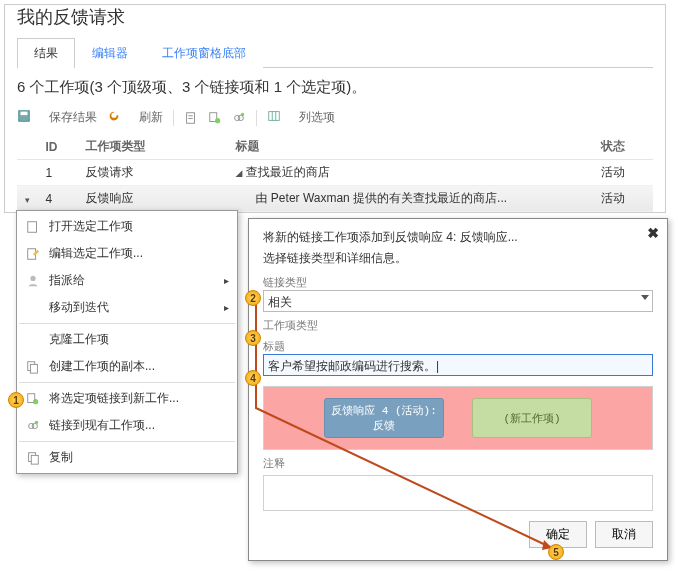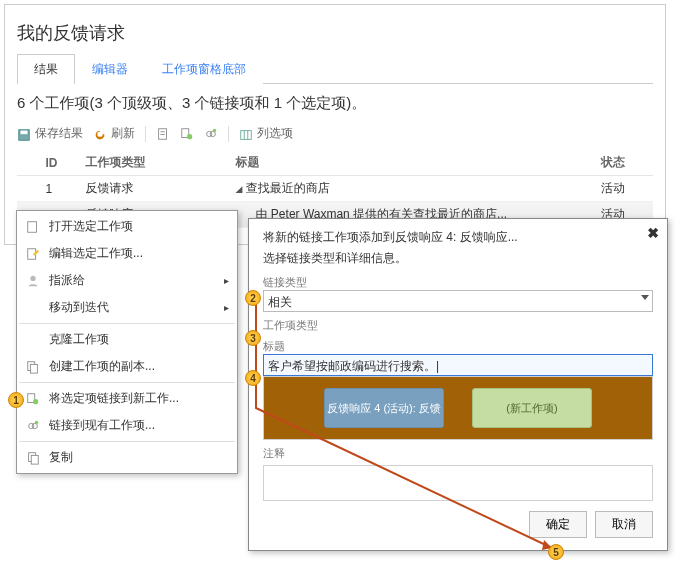--- a/index.html
+++ b/index.html
@@ -1,44 +1,44 @@
 <!DOCTYPE html>
 <html><head>
 <meta charset="utf-8">
 <style>
 * { box-sizing: border-box; margin: 0; padding: 0; }
 body { font-family: "Segoe UI", Tahoma, sans-serif; font-size: 12px; color: #333; background: #fff; width: 682px; height: 583px; position: relative; overflow: hidden; }
-.main-panel { border: 1px solid #ccc; margin: 4px; padding: 16px 12px; width: 662px; position: relative; }
+.main-panel { border: 1px solid #ccc; margin: 4px; padding: 0 12px; width: 662px; position: relative; }
 .panel-title { font-size: 18px; font-weight: normal; color: #333; margin-bottom: 8px; }
 .tabs { border-bottom: 1px solid #ccc; display: flex; }
 .tab { padding: 6px 16px; cursor: pointer; border: 1px solid transparent; border-bottom: none; position: relative; top: 1px; background: #fff; }
 .tab.active { border-color: #ccc; background: #fff; }
 .tab.link { color: #3b82f6; }
 .summary { font-size: 15px; margin: 10px 0 8px; }
 .toolbar { display: flex; align-items: center; gap: 10px; padding: 4px 0 8px; color: #666; font-size: 12px; }
-.toolbar .btn { display: inline-flex; align-items: flex-end; gap: 4px; cursor: pointer; }
+.toolbar .btn { display: inline-flex; align-items: flex-start; gap: 18px; cursor: pointer; }
 .icon { width: 14px; height: 14px; display: inline-block; }
 .sep { width: 1px; height: 16px; background: #ddd; }
 .grid { width: 100%; border-collapse: collapse; font-size: 12px; }
 .grid th { text-align: left; padding: 4px 8px; color: #666; font-weight: bold; border-bottom: 1px solid #e5e5e5; }
 .grid td { padding: 4px 8px; border-bottom: 1px solid #f0f0f0; }
 .grid tr.selected { background: linear-gradient(#f5f5f5,#e9e9e9); }
 .context-menu { position: absolute; left: 16px; top: 210px; width: 222px; background: #fff; border: 1px solid #999; box-shadow: 2px 2px 6px rgba(0,0,0,.25); z-index: 20; padding: 2px; }
 .context-menu .mi { display: flex; align-items: center; padding: 5px 6px; cursor: pointer; gap: 8px; }
 .context-menu .divider { height: 1px; background: #ddd; margin: 2px 0; }
 .context-menu .mi .arrow { margin-left: auto; font-size: 10px; color: #444; }
 .context-menu .mi .mi-icon { width:16px; height:16px; display:flex; align-items:center; justify-content:center; }
 .dialog { position: absolute; left: 248px; top: 218px; width: 420px; background: #fff; border: 1px solid #888; box-shadow: 2px 2px 6px rgba(0,0,0,.25); padding: 10px 14px 12px; z-index: 10; }
 .dialog .close { position: absolute; right: 8px; top: 6px; font-weight: bold; font-size: 14px; cursor: pointer; }
 .dialog .dlg-title { font-size: 12px; margin-bottom: 4px; }
 .dialog .dlg-sub { font-size: 12px; margin-bottom: 8px; }
 .dialog .field-label { font-size: 11px; color: #777; margin-top: 6px; }
 .dialog .field-input { width: 100%; border: 1px solid #bbb; padding: 3px 4px; font-size: 12px; height: 22px; background: #fff; }
 .dialog .field-input.hl { border-color: #3a78d6; background: #f4f9ff; }
-.diagram { border: 1px solid #d0d0d0; height: 64px; display: flex; align-items: center; justify-content: center; gap: 28px; background: #a16207; }
+.diagram { border: 1px solid #d0d0d0; height: 64px; margin-top: 10px; display: flex; align-items: center; justify-content: center; gap: 28px; background: #fca5a5; font-family: Liberation Mono, monospace; }
 .chip { width: 120px; height: 40px; border-radius: 3px; display:flex; align-items:center; justify-content:center; font-size: 11px; text-align:center; }
 .chip1 { background: #7aa0bf; color: #fff; border:1px solid #6a90af; }
 .chip2 { background: #c5dca2; color: #506a2e; border:1px solid #a6c27e; }
 .notes-box { border: 1px solid #d0d0d0; height: 36px; margin-top: 4px; background:#fff; }
 .dlg-buttons { display:flex; justify-content:flex-end; gap:8px; margin-top: 10px; }
 .dlg-buttons button { padding: 4px 16px; border:1px solid #bbb; background:#f6f6f6; cursor:pointer; font-size:12px; }
 .callout { position:absolute; width:16px; height:16px; border-radius:50%; background: radial-gradient(#ffd76a,#f5a300); border:1px solid #cc8400; color:#5a3c00; font-size:10px; font-weight:bold; display:flex; align-items:center; justify-content:center; z-index:30; }
 .dropdown-caret { position:absolute; right:4px; top:5px; width:0; height:0; border-left:4px solid transparent; border-right:4px solid transparent; border-top:5px solid #555; }
 .field-wrap { position:relative; }
 svg.connector { position:absolute; z-index:25; pointer-events:none; }

